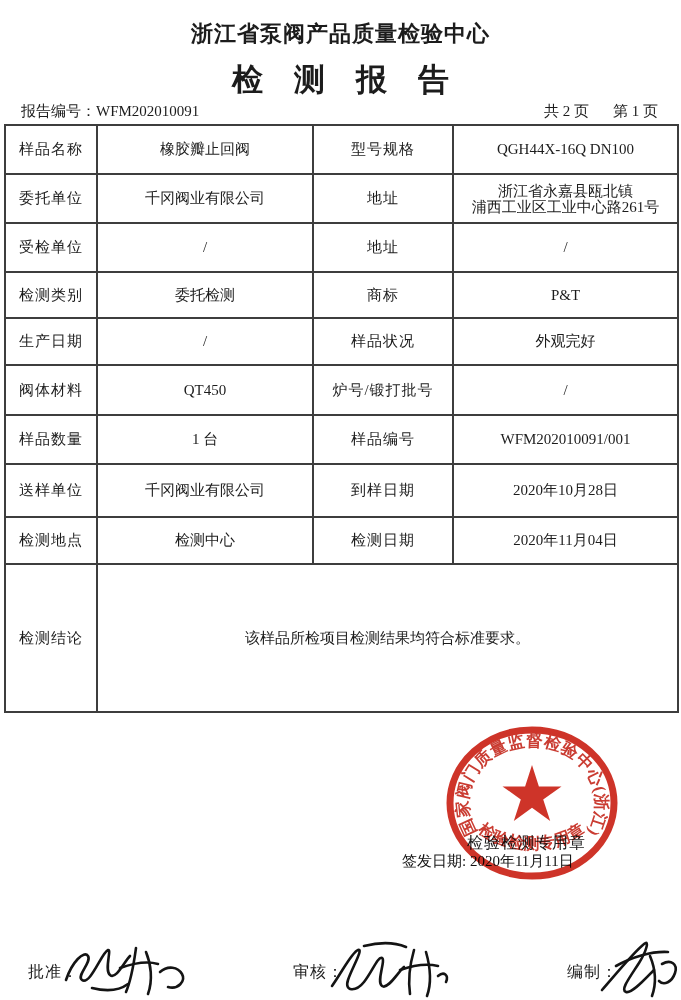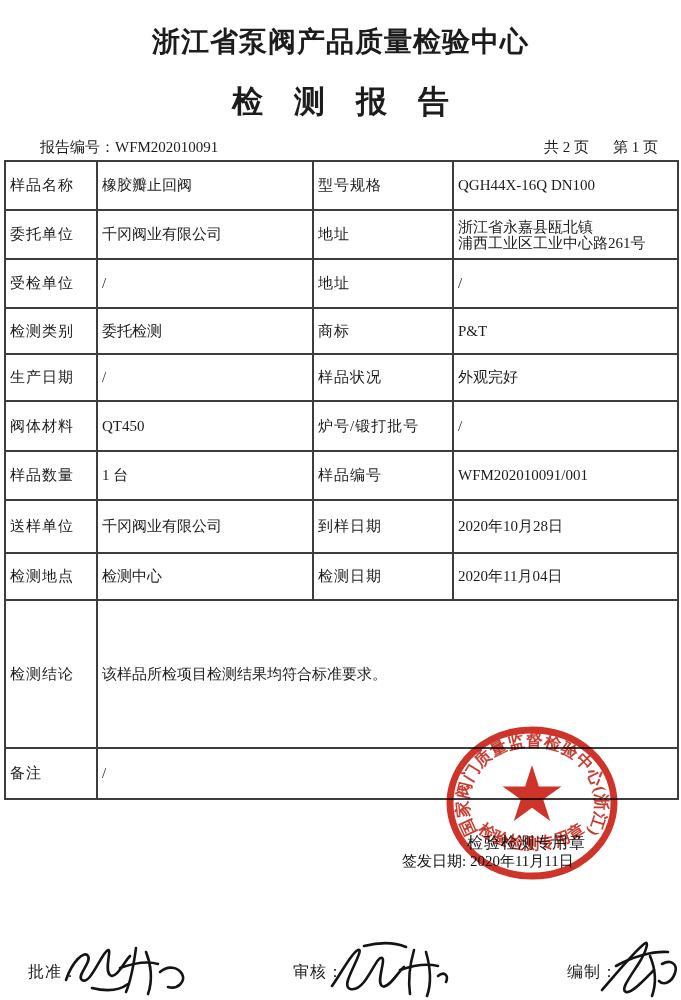--- a/index.html
+++ b/index.html
@@ -5,36 +5,36 @@
   html,body{margin:0;padding:0;background:#888;}
   .page{
     position:relative;
     width:681px;height:1000px;
     background:#ffffff;
     font-family:"Liberation Serif","DejaVu Serif",serif;
     color:#1c1c1c;
     overflow:hidden;
   }
   .hdr{ text-align:center; }
-  .t1{ font-size:28px; font-weight:bold; margin:12px; padding-top:14px; line-height:31px; letter-spacing:1px;}
+  .t1{ font-size:22px; font-weight:bold; margin:4px; padding-top:14px; line-height:31px; letter-spacing:1px;}
   .t2{ font-size:25px; font-weight:bold; margin:0; line-height:31px; letter-spacing:1px;}
-  .t3{ font-size:31px; font-weight:bold; margin:18px; padding-top:9px; line-height:36px;}
+  .t3{ font-size:31px; font-weight:bold; margin:4px; padding-top:9px; line-height:36px;}
   .meta{ position:relative; height:22px; font-size:15px; margin-top:2px; }
-  .meta .mleft{ position:absolute; left:40px; top:0; }
+  .meta .mleft{ position:absolute; left:21px; top:0; }
   .meta .mright{ position:absolute; right:23px; top:0; }
   .meta .gap{ display:inline-block; width:24px; }
   table.rep{
     border-collapse:collapse;
     table-layout:fixed;
     margin:0 4px; width:673px;
     font-size:15px;
   }
   table.rep td{
     border:2px solid #3d3d3d;
-    text-align:left; vertical-align:middle;
+    text-align:center; vertical-align:middle;
     white-space:pre-line;
     padding:2px 4px;
     overflow:hidden;
   }
   td.lab{ letter-spacing:1px; }
   td.lt{ text-align:left; vertical-align:top; padding:12px 0 0 14px; }
   td.concl{ text-align:left; vertical-align:top; padding:20px 0 0 14px; }
   .addr{ line-height:16px; }
   
   .h47 td{height:43px}.h46 td{height:42px}.h44 td{height:40px}
@@ -138,24 +138,20 @@
       <td class="lab">检测地点</td>
       <td class="val">检测中心</td>
       <td class="lab">检测日期</td>
       <td class="val">2020年11月04日</td>
     </tr>
     <tr class="h146">
       <td class="lab">检测结论</td>
       <td class="concl" colspan="3">
         <div>该样品所检项目检测结果均符合标准要求。</div>
       </td>
-    </tr>
-    <tr class="h49">
-      <td class="lab">备注</td>
-      <td class="val" colspan="3">/</td>
     </tr>
   </tbody>
     </table>
 
   <div class="stamp-overlap">检验检测专用章</div>
   <div class="issue-date">签发日期: 2020年11月11日</div>
 
   <svg class="stamp" width="174" height="158" viewBox="0 0 174 158">
     <defs>
       <path id="arcTop" d="M 31.6,107.5 A 64,57 0 1 1 142.4,107.5" fill="none"></path>

